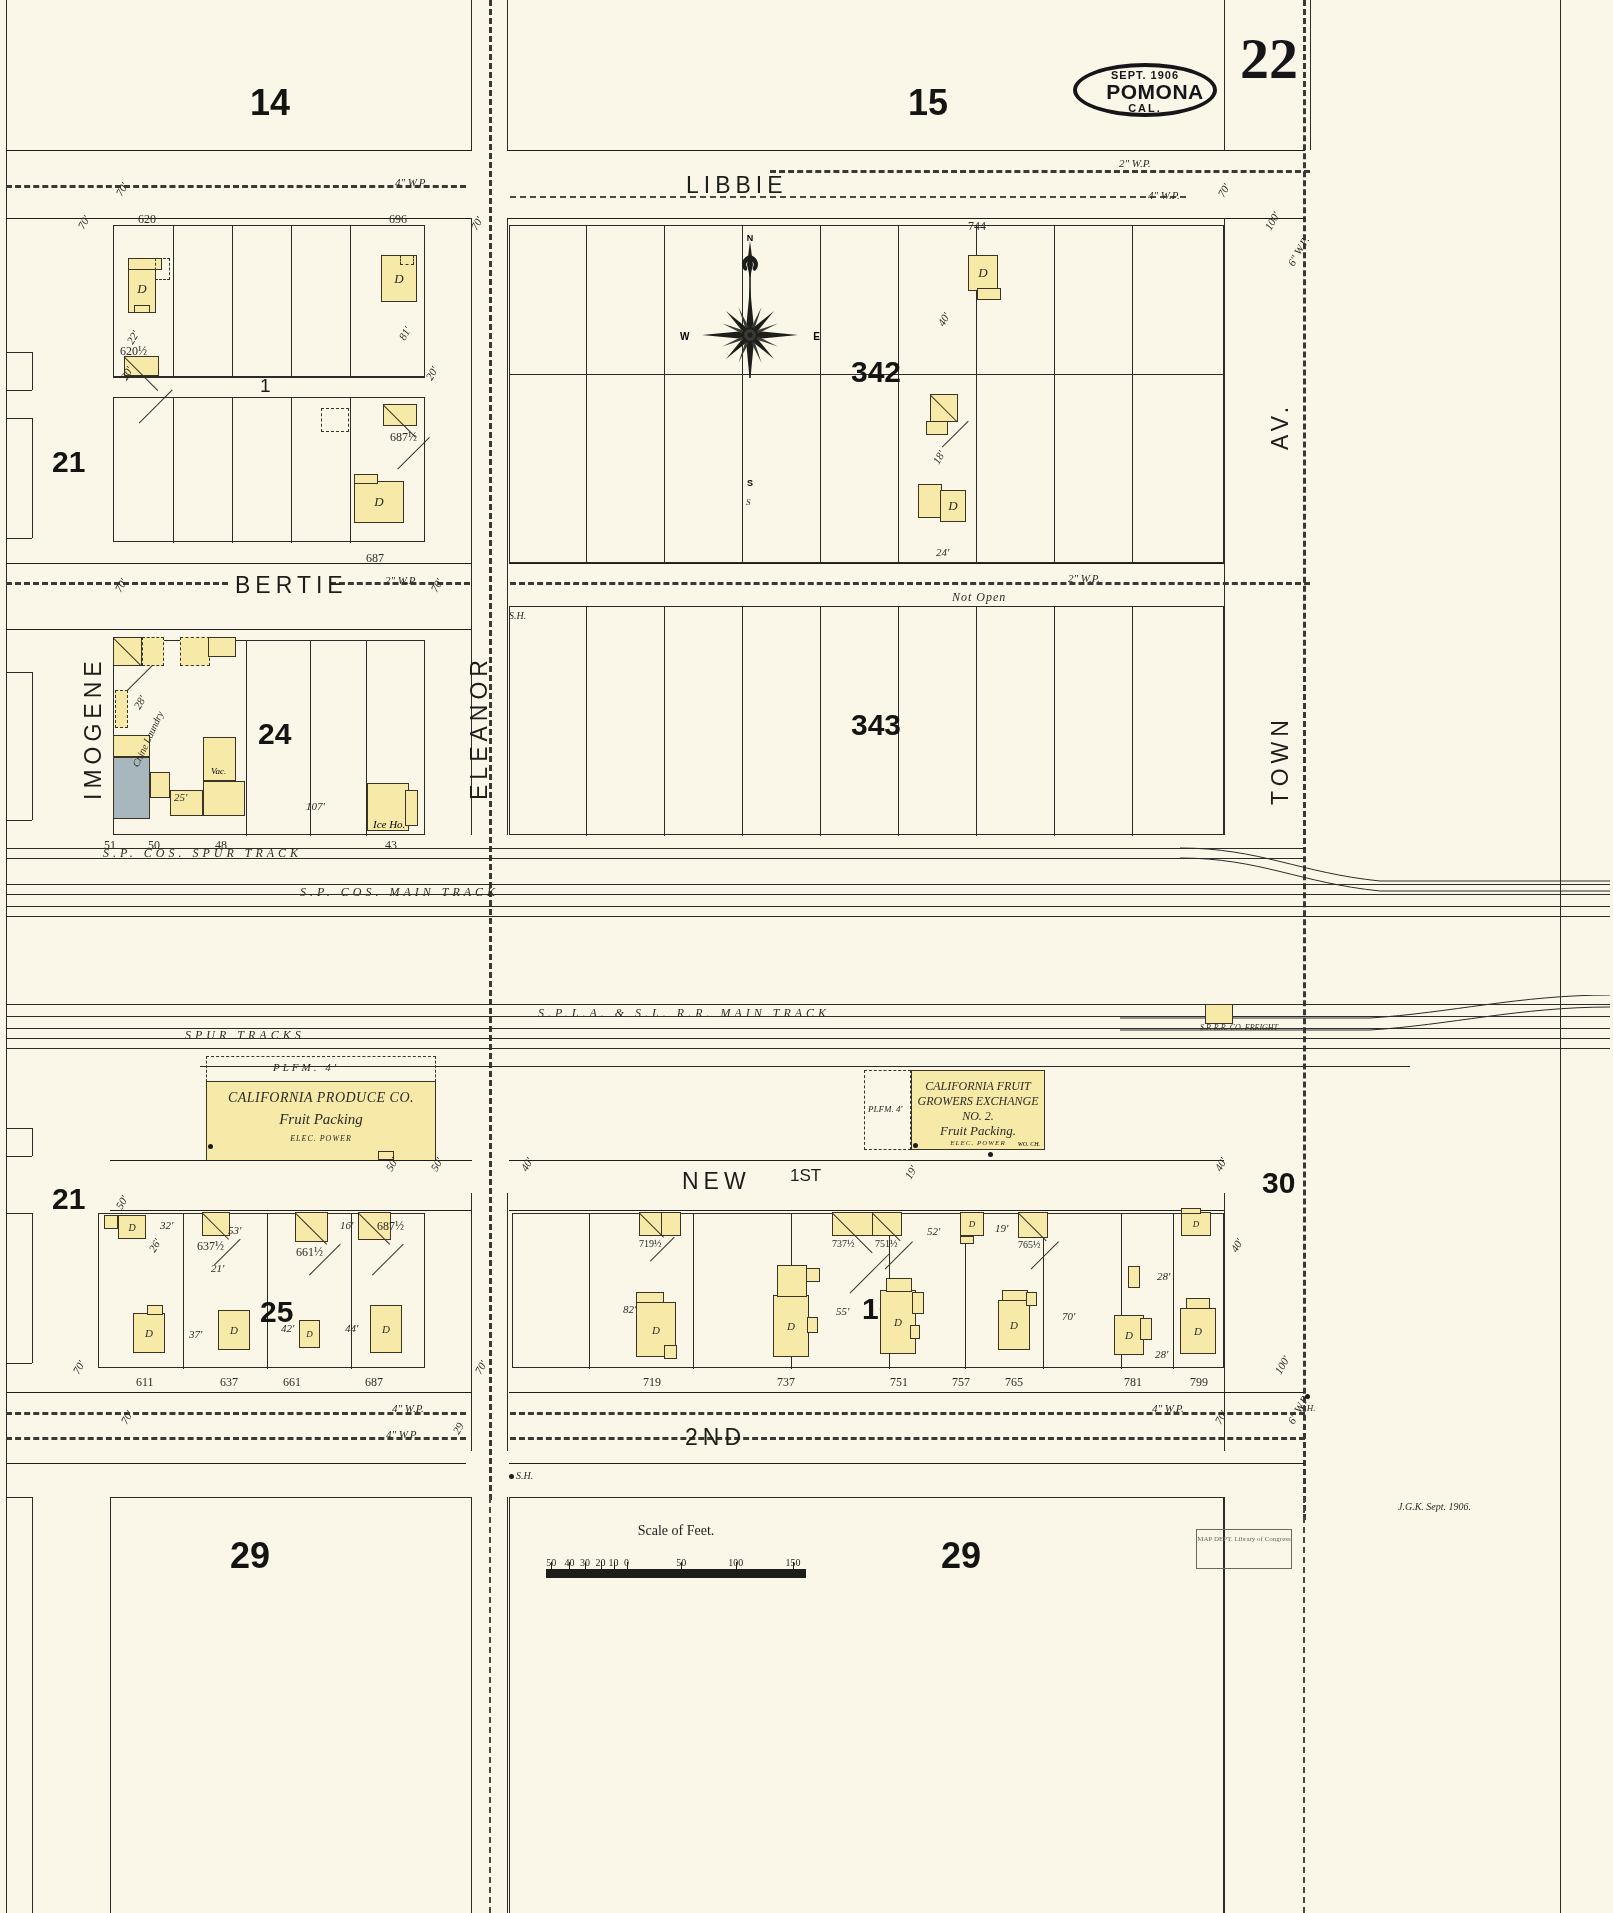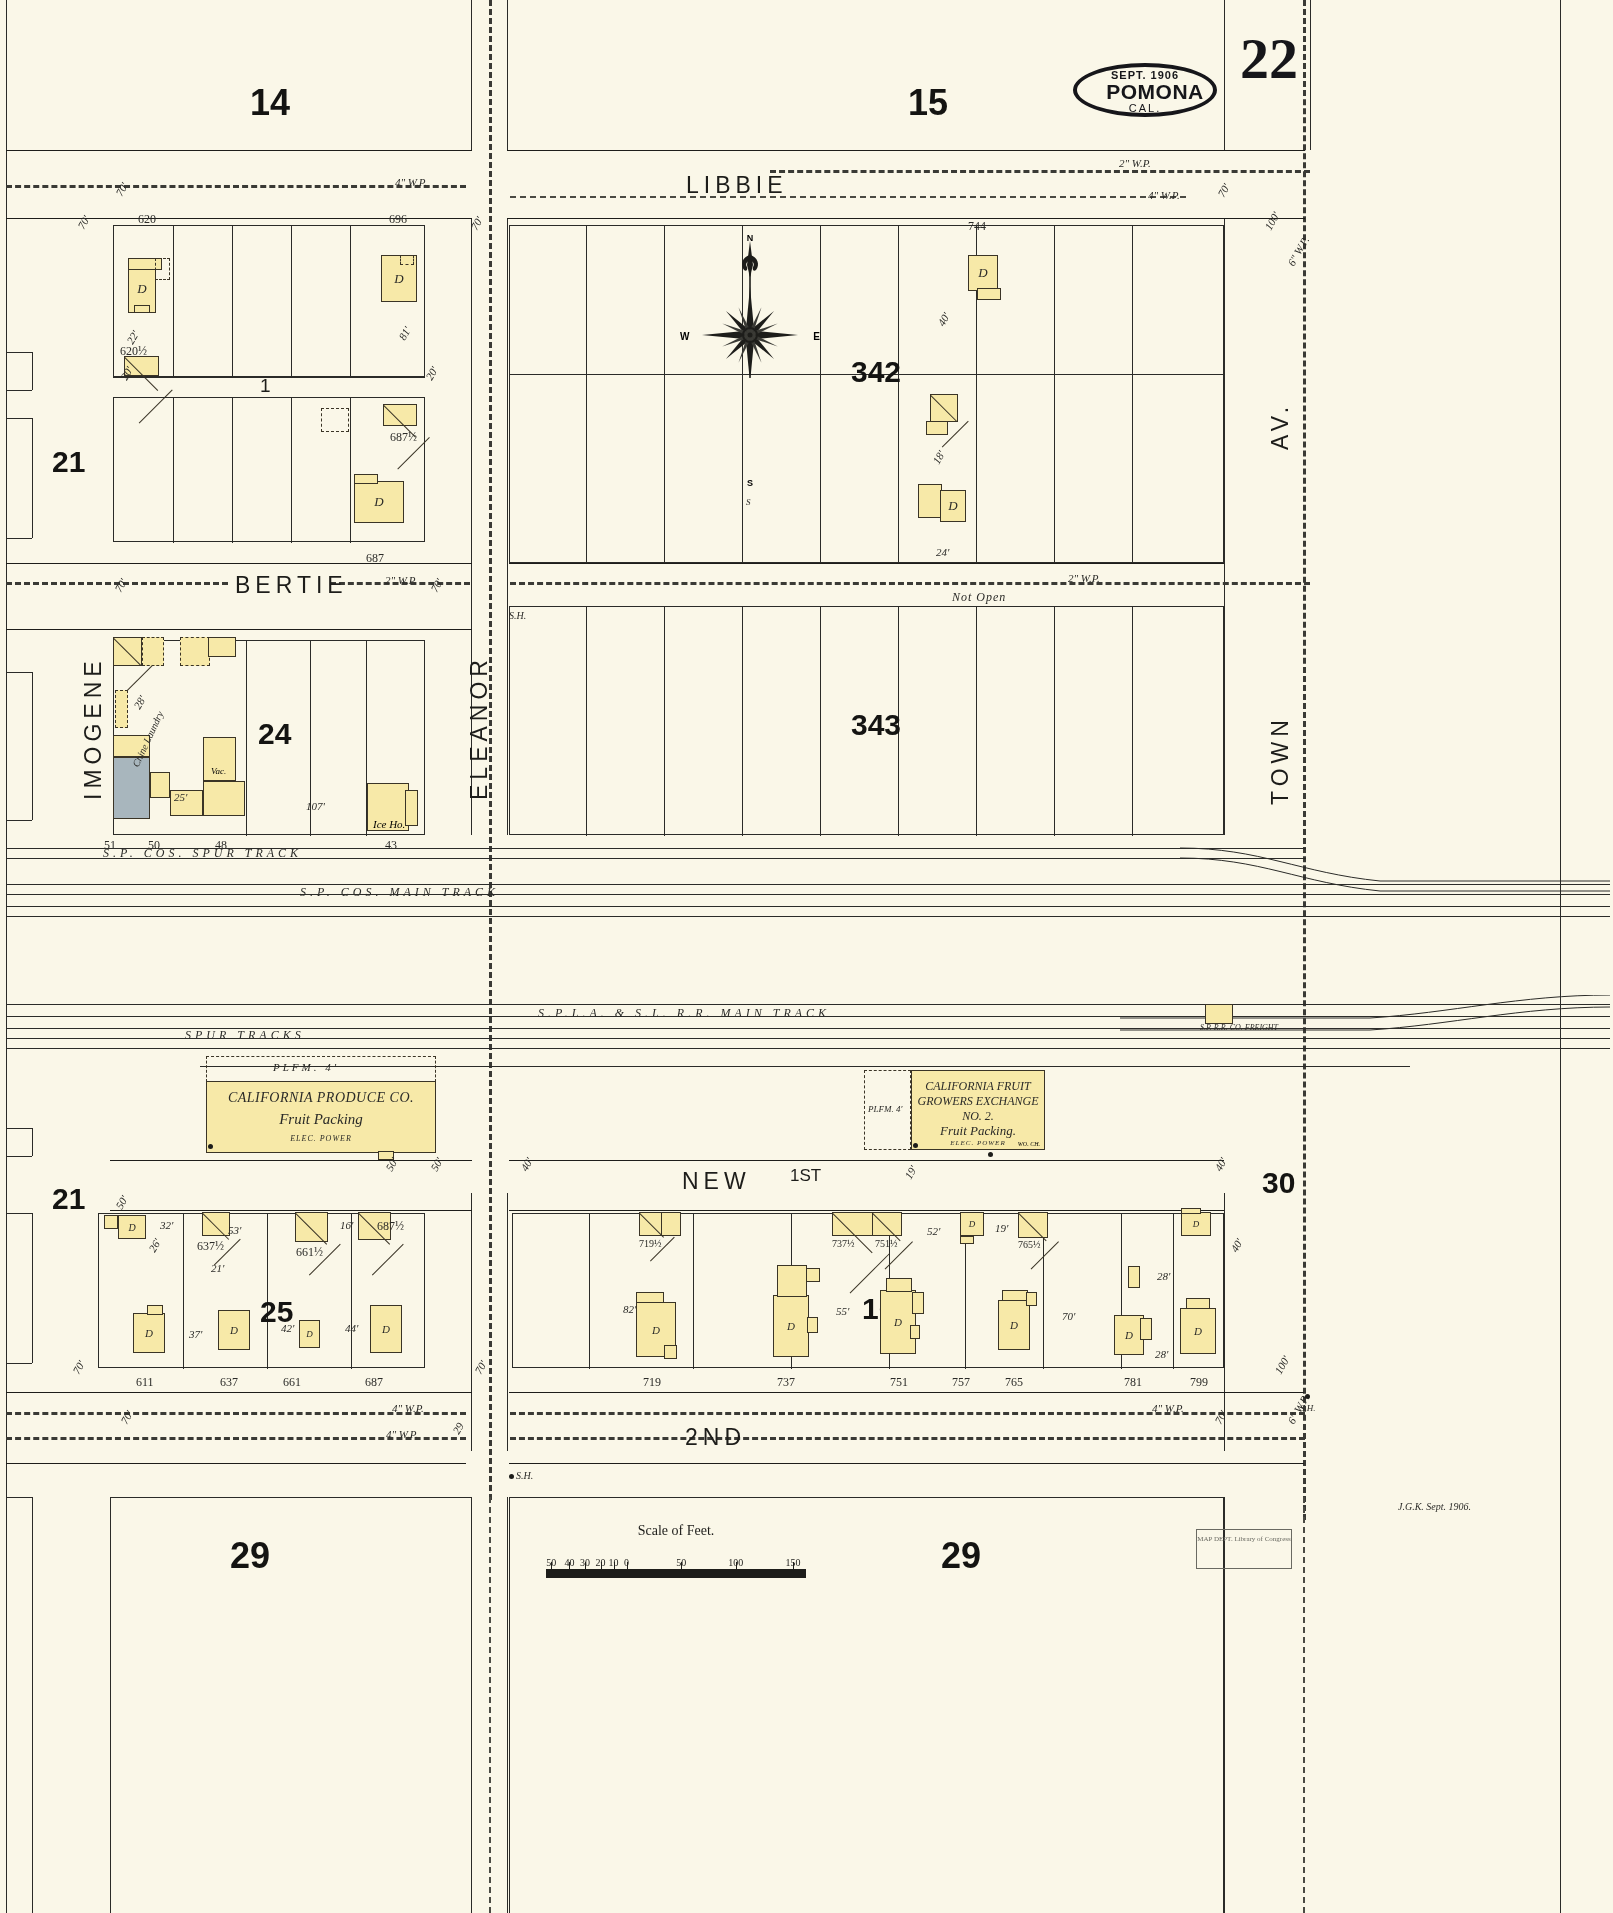--- a/index.html
+++ b/index.html
@@ -117,21 +117,21 @@
   #logo {
     position:absolute; left:1073px; top:63px;
     width:144px; height:54px;
     border:4px solid #16161a; border-radius:50%;
     text-align:center;
     font-family:"Liberation Sans", sans-serif;
     color:#16161a;
   }
   #logo .l1 { font-size:11px; font-weight:bold; letter-spacing:1px; margin-top:2px;}
   #logo .l2 { font-size:21px; font-weight:bold; letter-spacing:0.5px; line-height:21px;padding-left:20px;}
-  #logo .l3 { font-size:11px; font-weight:normal; letter-spacing:2px;}
+  #logo .l3 { font-size:11px; font-weight:bold; letter-spacing:2px;}
   #pageno {
     position:absolute; left:1240px; top:25px;
     font-family:"Liberation Serif", serif;
     font-size:58px; font-weight:bold; color:#16161a;
   }
 
   
   #compass { position:absolute; left:694px; top:233px; width:112px; height:145px; }
   #compass .cn { position:absolute; left:50%; top:0; transform:translateX(-50%);
                  font-family:"Liberation Sans", sans-serif; font-size:9px; font-weight:bold;}
@@ -447,21 +447,21 @@
     <path d="M490 0 C400 0 330 18 250 23 L0 23" stroke="#2b2b28" fill="none" stroke-width="1"></path>
     <path d="M490 12 C400 12 330 30 250 35 L0 35" stroke="#2b2b28" fill="none" stroke-width="1"></path>
   </svg>
   <div class="ln hln" style="left:200px; top:1066px; width:1210px;"></div>
 
   <div class="bldg" style="left:1205px; top:1004px; width:28px; height:20px;"></div>
   <div class="dim" style="left:1200px; top:1023px; font-size:8px;">S.P. R.R. CO. FREIGHT</div>
 
   <div class="bldg dashed nofill" style="left:206px; top:1056px; width:230px; height:26px;"></div>
   <div class="dim" style="left:273px; top:1061px; letter-spacing:3px;">PLFM.    4'</div>
-  <div class="bldg" style="left:206px; top:1081px; width:230px; height:72px;">
+  <div class="bldg" style="left:206px; top:1081px; width:230px; height:80px;">
     <div class="pklbl" style="top:8px; font-size:14px; letter-spacing:0.5px;">CALIFORNIA PRODUCE CO.</div>
     <div class="pklbl" style="top:29px; font-size:15px;">Fruit Packing</div>
     <div class="pklbl" style="top:52px; font-size:8px; letter-spacing:1px;">ELEC.   POWER</div>
   </div>
   <div class="dot" style="left:208px; top:1144px;"></div>
   <div class="bldg" style="left:378px; top:1151px; width:16px; height:9px;"></div>
 
   <div class="bldg dashed nofill" style="left:864px; top:1070px; width:47px; height:80px;"></div>
   <div class="dim" style="left:868px; top:1104px; font-size:9px;">PLFM. 4'</div>
   <div class="bldg" style="left:911px; top:1070px; width:134px; height:80px;">

